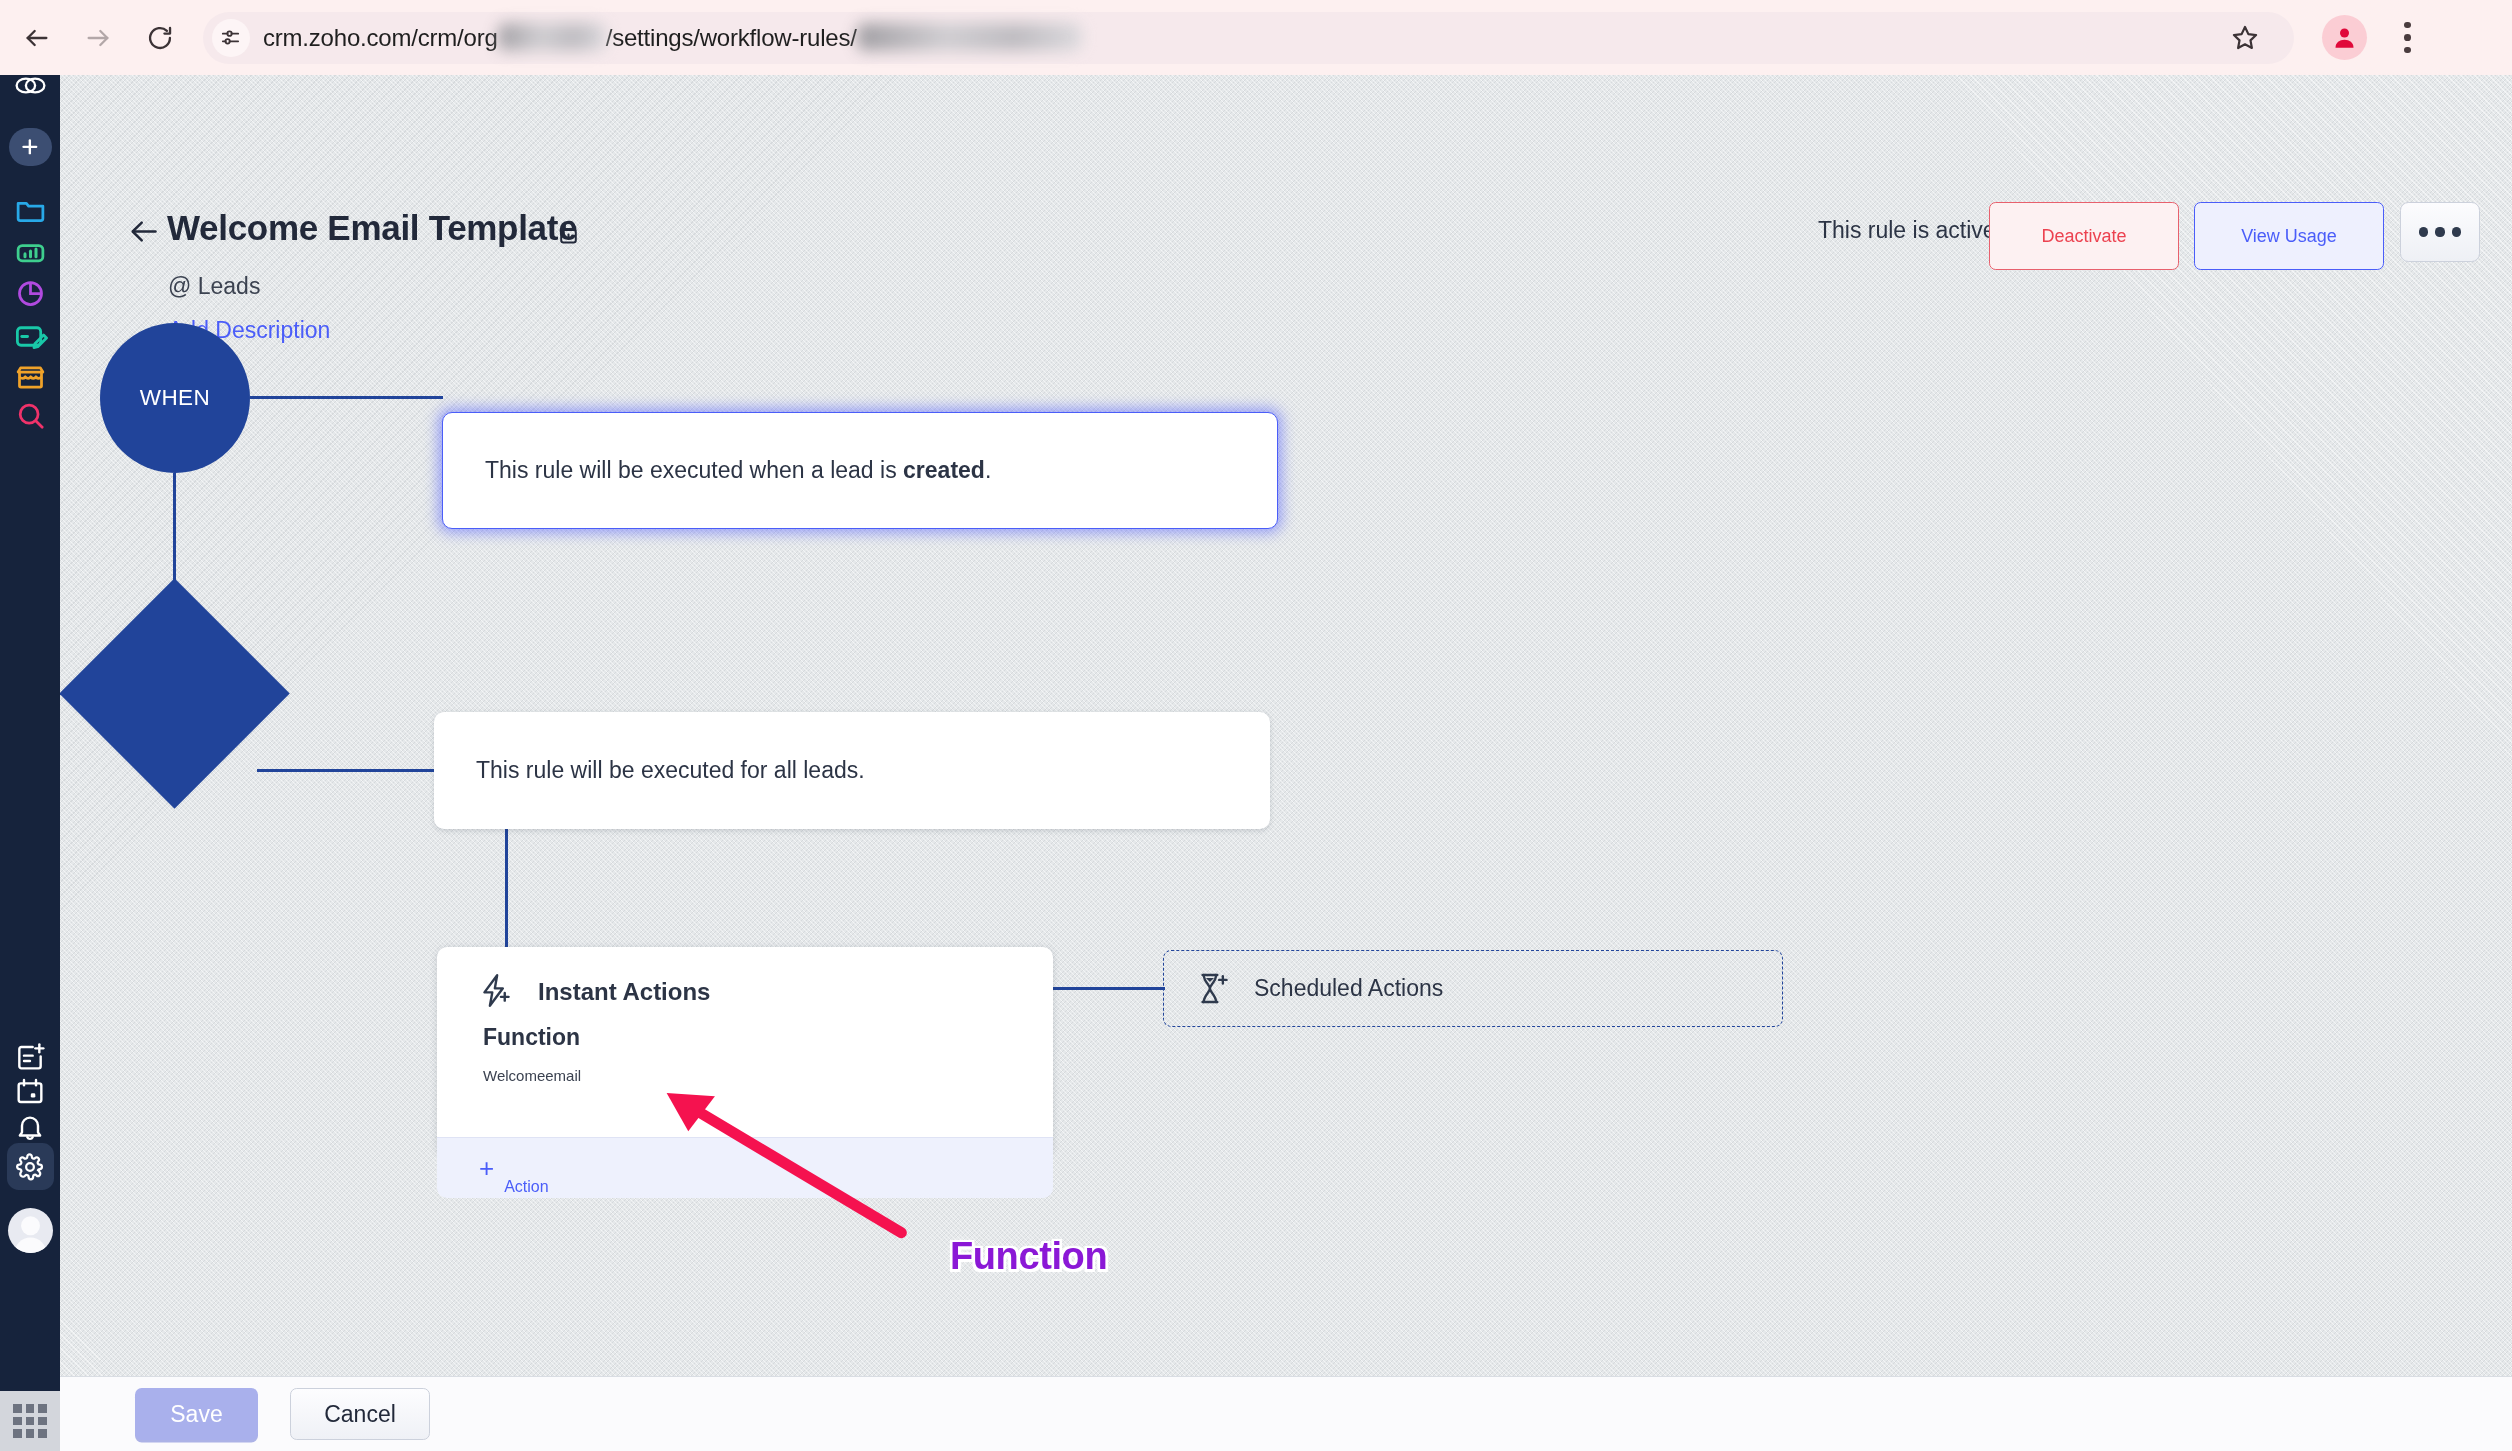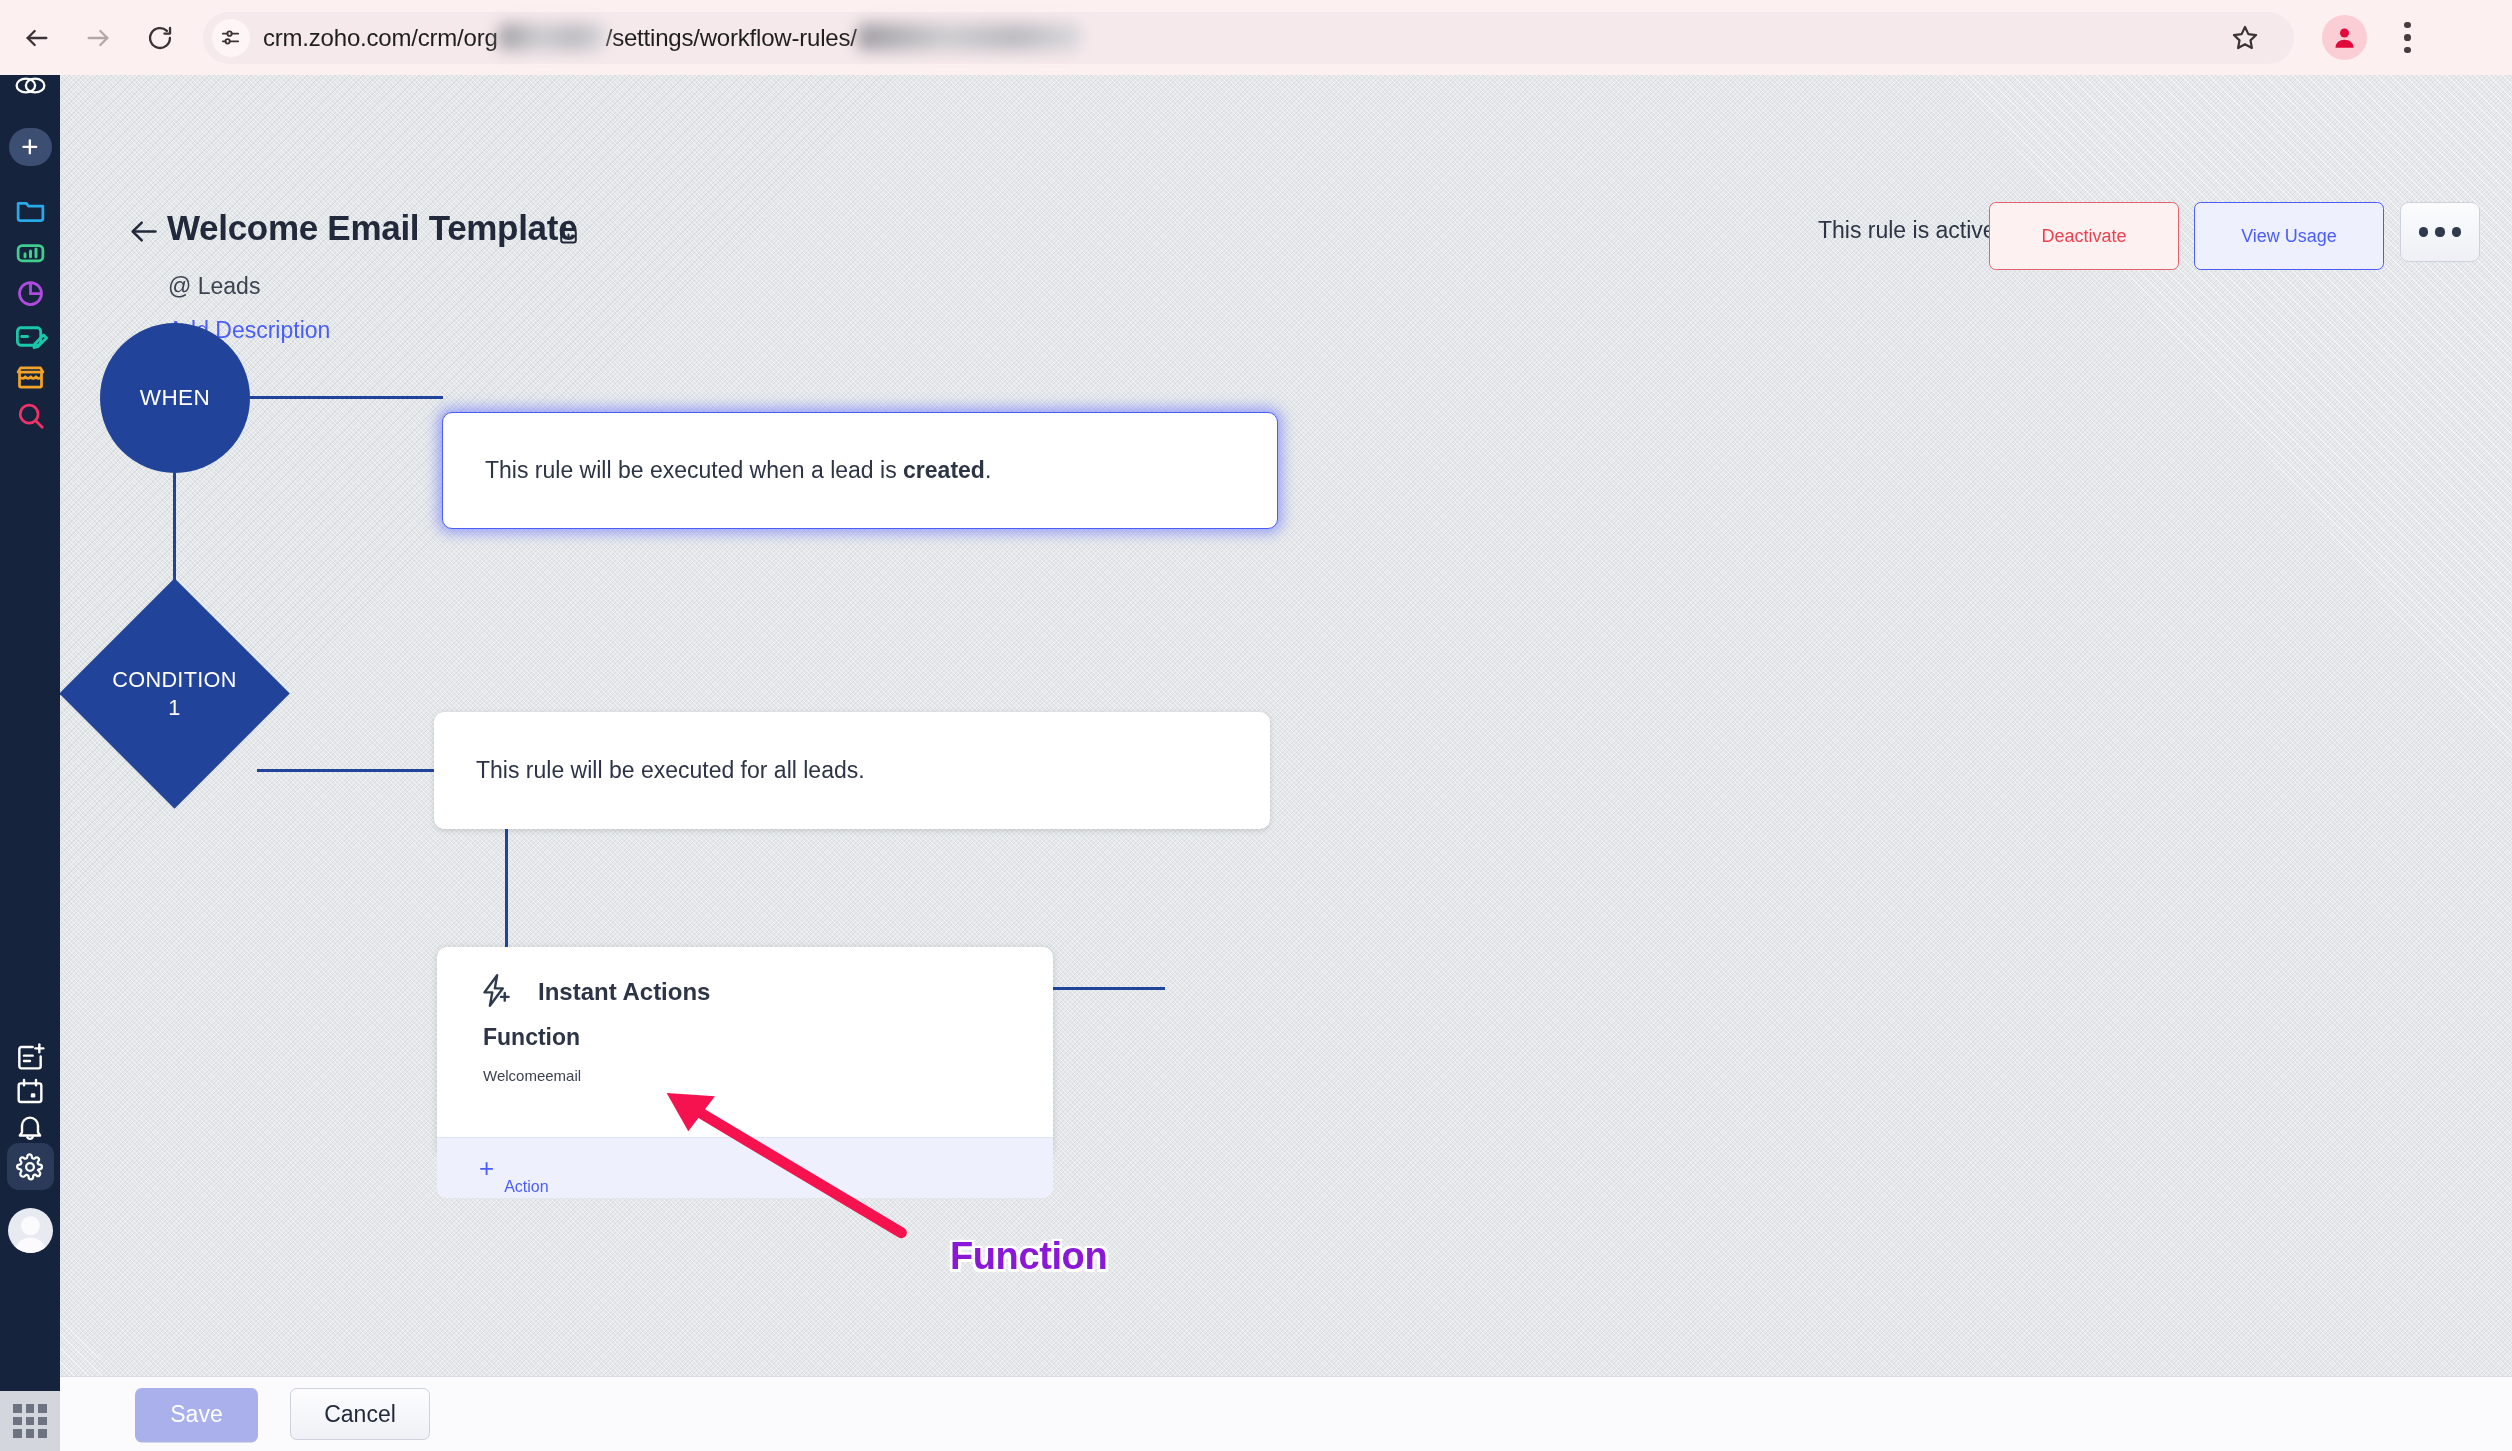--- a/index.html
+++ b/index.html
@@ -429,24 +429,20 @@
   <div class="conn" style="left:993px; top:912px; width:112px; height:3.3px;"></div>
 
   <div id="when-node">
     <span>WHEN</span>
   </div>
   <div class="flow-card" id="when-card">
     <div class="txt"><span>This rule will be executed when a lead is </span><b>created</b><span>.</span></div>
   </div>
 
   <div id="cond-node"></div>
-  <div id="cond-label">
-    <span>CONDITION</span>
-    <span>1</span>
-  </div>
   <div class="flow-card" id="cond-card">
     <div class="txt">This rule will be executed for all leads.</div>
   </div>
 
   <div id="instant-card">
     <div id="ia-head">
       <span>
         <svg width="33" height="37" viewBox="0 0 26 28" fill="none" stroke="#2f3a4d" stroke-width="1.9" stroke-linejoin="round" stroke-linecap="round">
           <path d="M13.5 2 3.5 15.5h6.2L7.8 26 18 12.3h-6.3z"></path>
           <line x1="19.5" y1="16" x2="19.5" y2="22"></line>
@@ -456,20 +452,34 @@
       <span class="lbl">Instant Actions</span>
     </div>
   </div>
   <div id="ia-fn-title">Function</div>
   <div id="ia-fn-value">Welcomeemail</div>
   <div id="ia-footer">
     <span class="plus">+</span>
     <span class="lbl">Action</span>
   </div>
 
+  <div id="sched-card">
+    <span class="icowrap">
+      <svg width="32" height="35" viewBox="0 0 26 28" fill="none" stroke="#2f3a4d" stroke-width="1.9" stroke-linejoin="round" stroke-linecap="round">
+        <line x1="4.5" y1="3" x2="16.5" y2="3"></line>
+          <line x1="4.5" y1="25" x2="16.5" y2="25"></line>
+        <path d="M5.5 3c0 5.5 5 8 5 11s-5 5.5-5 11"></path>
+        <path d="M15.5 3c0 5.5-5 8-5 11s5 5.5 5 11"></path>
+        <path d="M7.2 5.4h6.6l-3.3 3.4z" fill="#2f3a4d" stroke="none"></path>
+        <line x1="21" y1="4" x2="21" y2="10"></line>
+          <line x1="18" y1="7" x2="24" y2="7"></line>
+      </svg>
+    </span>
+    <span class="lbl">Scheduled Actions</span>
+  </div>
 
   <svg id="anno-arrow" viewBox="0 0 430 230">
     <line x1="320" y1="200" x2="55" y2="42" stroke="#f5124f" stroke-width="13" stroke-linecap="round"></line>
     <polygon points="38,32 96,36 64,78" fill="#f5124f"></polygon>
   </svg>
   <div id="anno-label">Function</div>
 </div>
 
 <div id="footer">
   <div id="btn-save">Save</div>

